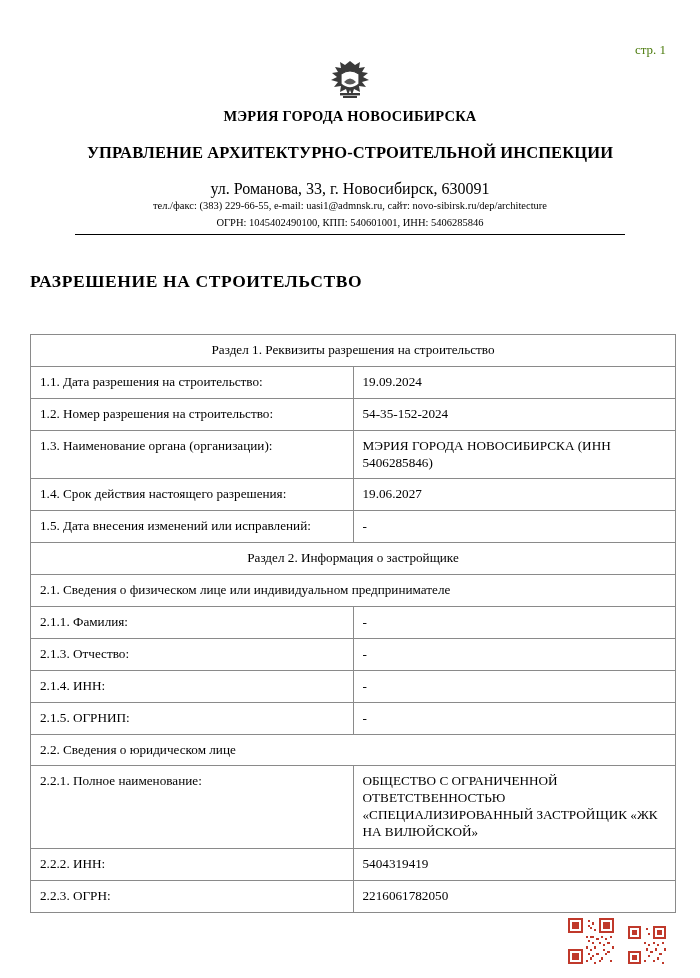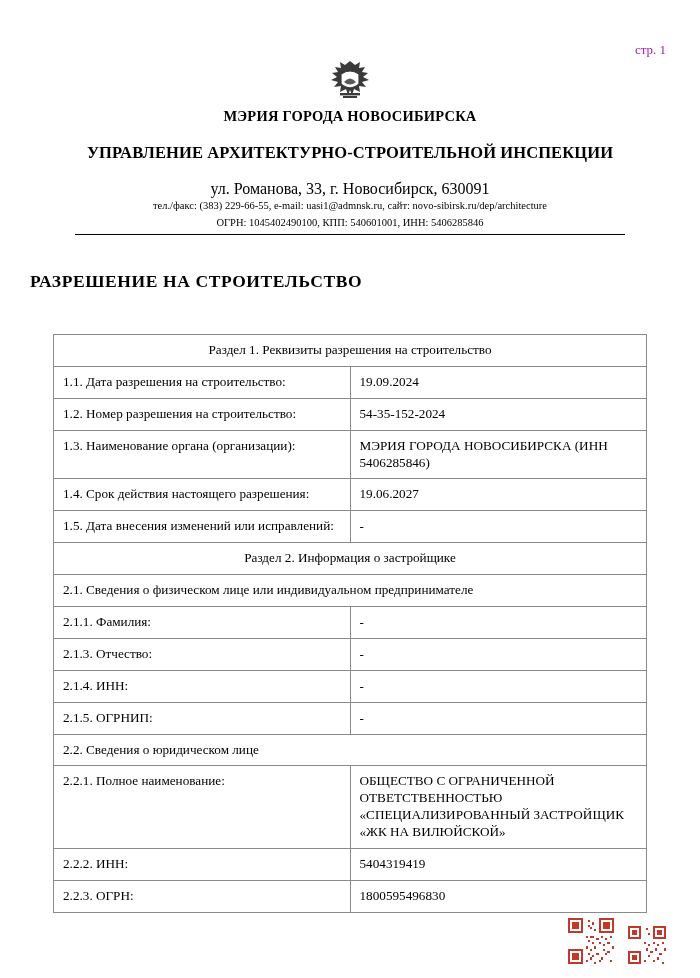--- a/index.html
+++ b/index.html
@@ -20,21 +20,21 @@
     width: 700px;
     height: 978px;
     box-sizing: border-box;
     padding: 0 30px;
   }
   .page-number {
     position: absolute;
     top: 42px;
     right: 34px;
     font-size: 13px;
-    color: #a21caf;
+    color: #4d7c0f;
   }
   .header-block {
     text-align: center;
     padding-top: 60px;
   }
   .emblem {
     margin: 0 auto 6px auto;
     width: 46px;
     height: 42px;
     display: block;
@@ -68,21 +68,21 @@
     border-top: 1.3px solid #000;
     margin: 6px 45px 0 45px;
   }
   .doc-title {
     font-size: 17.5px;
     font-weight: bold;
     letter-spacing: 0.6px;
     margin-top: 36px;
   }
   table.main {
-    width: 594px;
+    width: 646px;
     margin: 42px auto 0 auto;
     border-collapse: collapse;
     table-layout: fixed;
   }
   table.main td {
     border: 1px solid #8a8a8a;
     font-size: 13.2px;
     padding: 7px 9px 7px 9px;
     vertical-align: top;
     line-height: 1.28;
@@ -192,21 +192,21 @@
         <tr>
           <td class="label">2.2.1. Полное наименование:</td>
           <td class="value">ОБЩЕСТВО С ОГРАНИЧЕННОЙ ОТВЕТСТВЕННОСТЬЮ «СПЕЦИАЛИЗИРОВАННЫЙ ЗАСТРОЙЩИК «ЖК НА ВИЛЮЙСКОЙ»</td>
         </tr>
         <tr>
           <td class="label">2.2.2. ИНН:</td>
           <td class="value">5404319419</td>
         </tr>
         <tr>
           <td class="label">2.2.3. ОГРН:</td>
-          <td class="value">1800595496830</td>
+          <td class="value">2216061782050</td>
         </tr>
       </tbody>
   </table>
 
   <div class="qr-wrap">
     <svg class="qr" width="46" height="46" viewBox="0 0 21 21" shape-rendering="crispEdges">
       <rect width="21" height="21" fill="#ffffff"></rect>
       <g fill="#c0392b">
         <rect x="0" y="0" width="7" height="1"></rect>
           <rect x="0" y="6" width="7" height="1"></rect>

